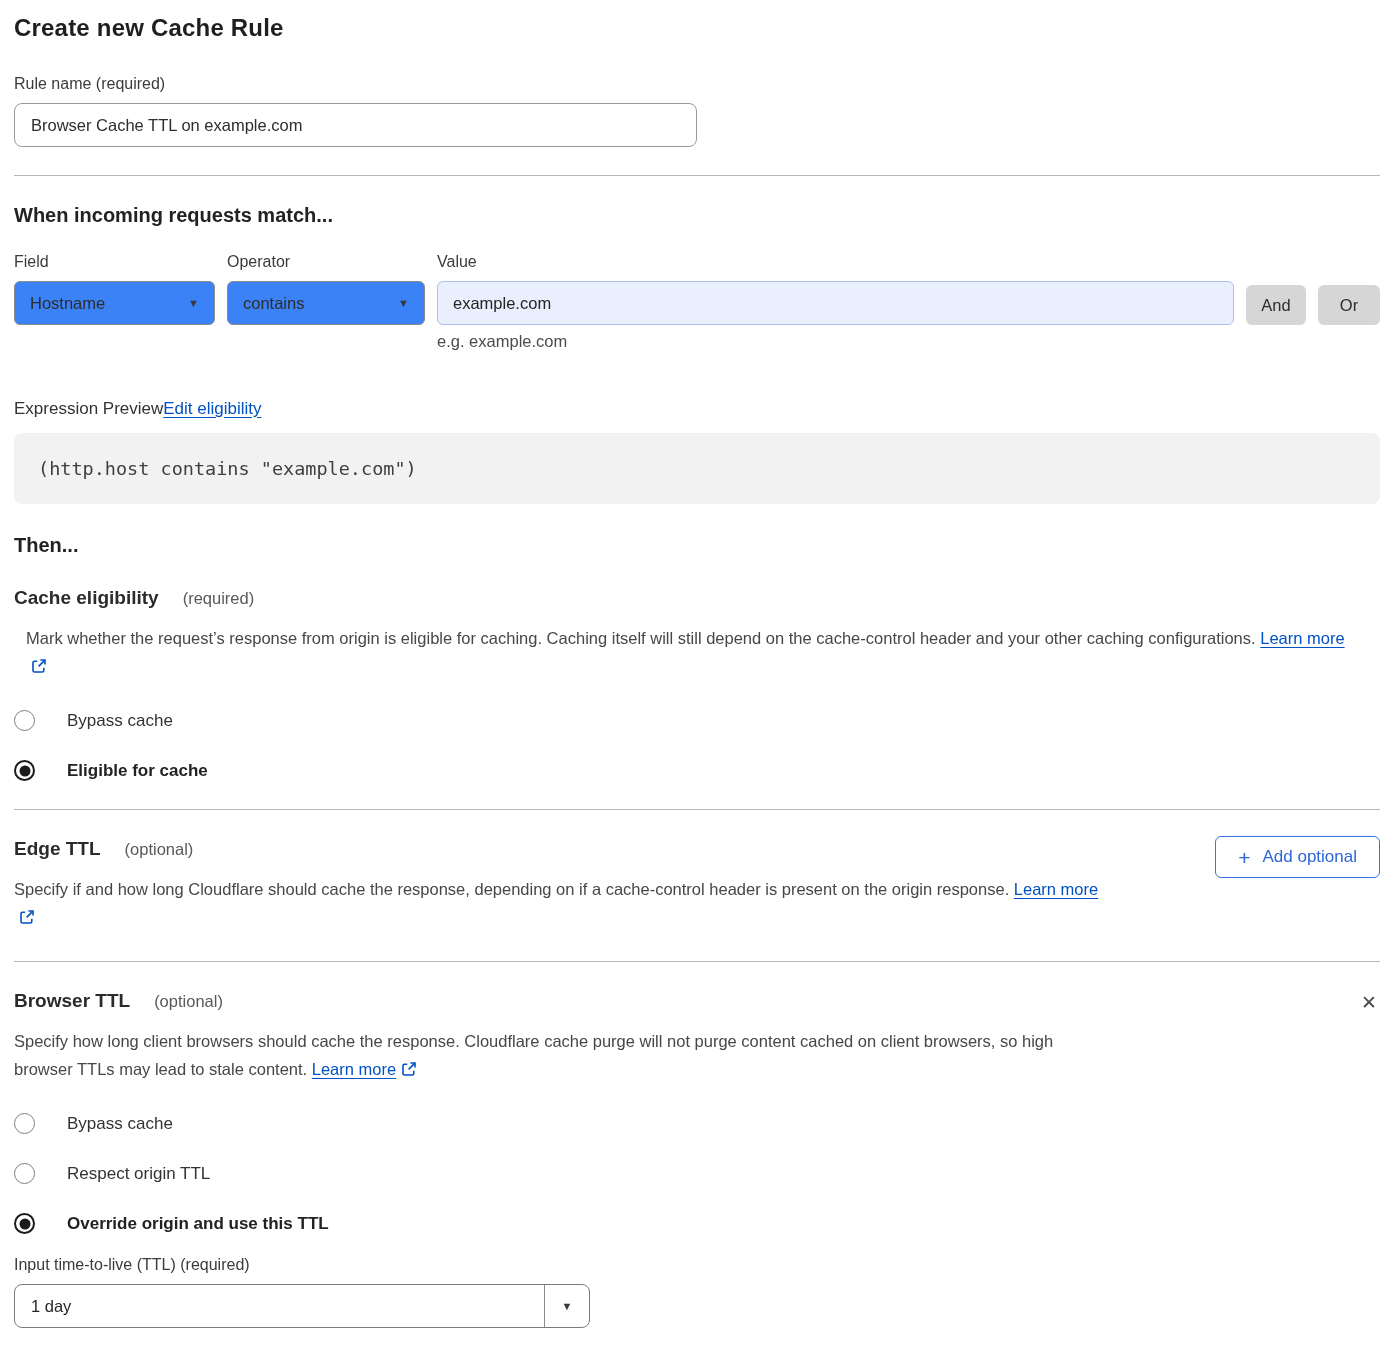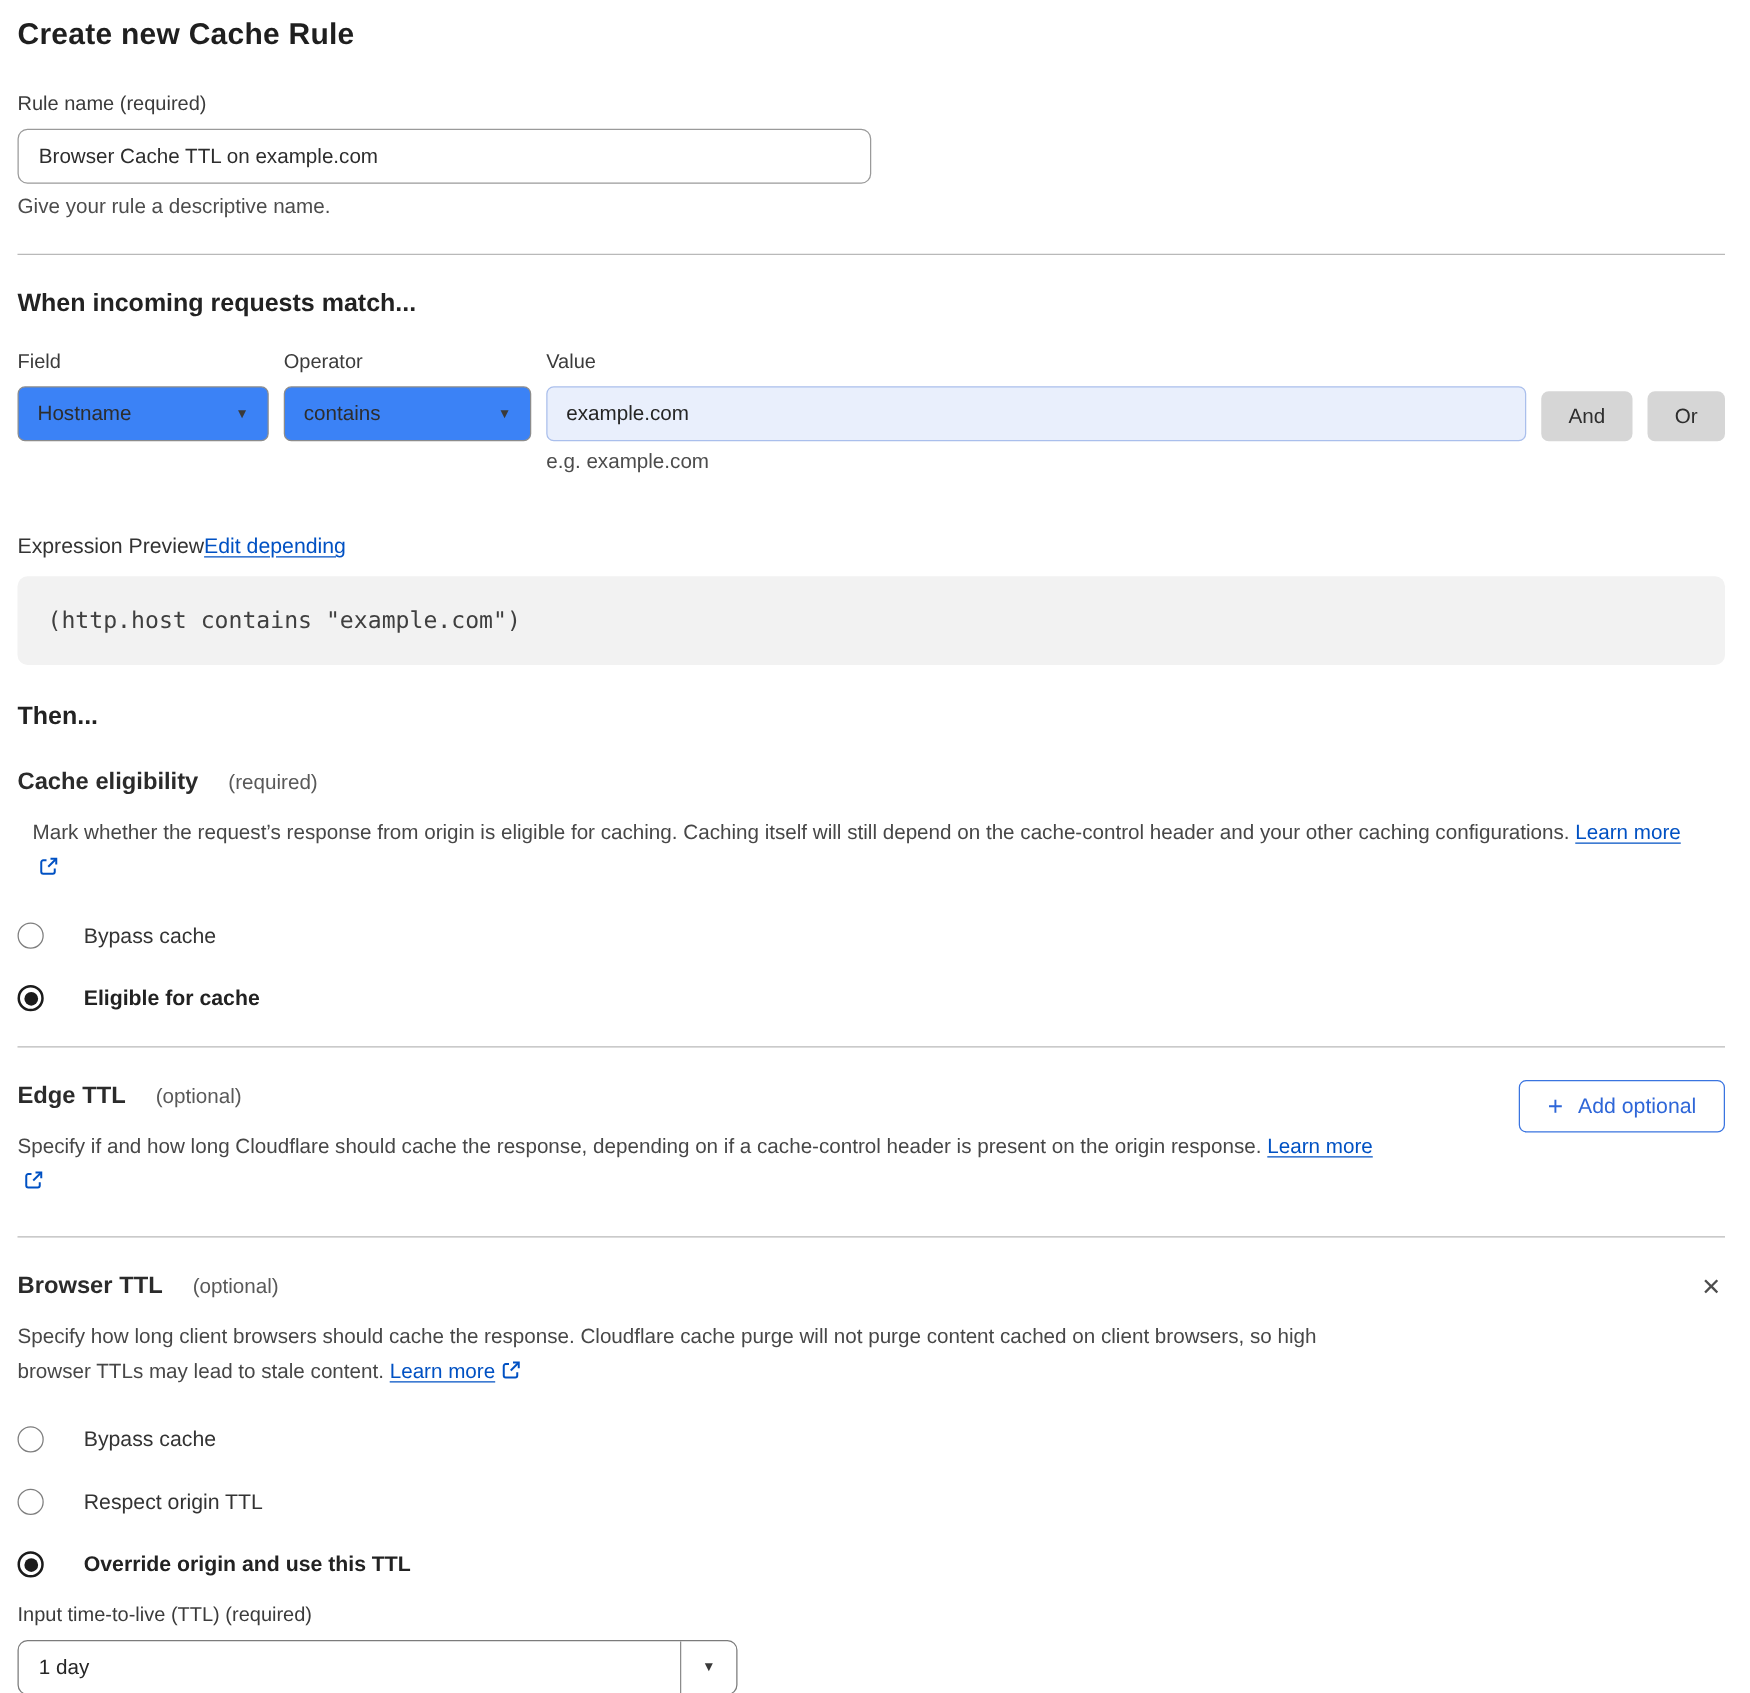--- a/index.html
+++ b/index.html
@@ -49,21 +49,21 @@
     width: 100%; height: 44px;
     background: #e9effc; border: 1px solid #aabfec; border-radius: 6px;
     padding: 0 15px; font-family: "Liberation Sans", sans-serif;
     font-size: 16.5px; color: #252525; outline: none;
   }
   .logic-btn {
     height: 40px; margin-top: 2px; border: none; border-radius: 6px;
     background: #d6d6d6; color: #2e2e2e; font-size: 16.5px;
     font-family: "Liberation Sans", sans-serif; cursor: pointer;
   }
-  .and-btn { width: 73px; }
+  .and-btn { width: 60px; }
   .or-btn  { width: 62px; }
   .eg-helper { margin-left: 423px; margin-top: 7px; font-size: 16.5px; color: #4c4c4c; }
 
   .expression-row { display: flex; align-items: flex-end; margin-top: 48px; }
   .expression-label { font-size: 17px; color: #333; }
   a.link { color: #0051c3; text-decoration: underline; text-underline-offset: 3px; cursor: pointer; }
   .edit-link { font-size: 17px; }
   .code-block {
     margin-top: 14px; background: #f2f2f2; border-radius: 8px;
     padding: 25px 24px; font-family: "DejaVu Sans Mono", monospace;
@@ -126,21 +126,20 @@
   .ttl-select-arrow { width: 45px; border-left: 1px solid #8c8c8c; display: flex; align-items: center; justify-content: center; }
 </style>
 </head>
 <body>
 
 <h1 class="page-title">Create new Cache Rule</h1>
 
 <div class="rule-name">
   <label class="field-label">Rule name (required)</label>
   <input class="text-input" type="text" value="Browser Cache TTL on example.com" style="">
-  <div class="helper">Give your rule a descriptive name.</div>
 </div>
 
 <hr class="divider">
 
 <h2 class="section-heading match-heading">When incoming requests match...</h2>
 
 <div class="match-row">
   <div class="col-field">
     <label class="field-label">Field</label>
     <div class="select-box">
@@ -159,21 +158,21 @@
     <label class="field-label">Value</label>
     <input class="value-input" type="text" value="example.com" style="">
   </div>
   <button class="logic-btn and-btn" style="align-self: flex-end;">And</button>
   <button class="logic-btn or-btn" style="align-self: flex-end;">Or</button>
 </div>
 <div class="eg-helper">e.g. example.com</div>
 
 <div class="expression-row">
   <span class="expression-label">Expression Preview</span>
-  <a class="link edit-link">Edit depending</a>
+  <a class="link edit-link">Edit eligibility</a>
 </div>
 <div class="code-block">
   <code>(http.host contains "example.com")</code>
 </div>
 
 <h2 class="section-heading then-heading">Then...</h2>
 
 <div class="subsection">
   <div class="subsection-title-row">
     <span class="subsection-title">Cache eligibility</span>

